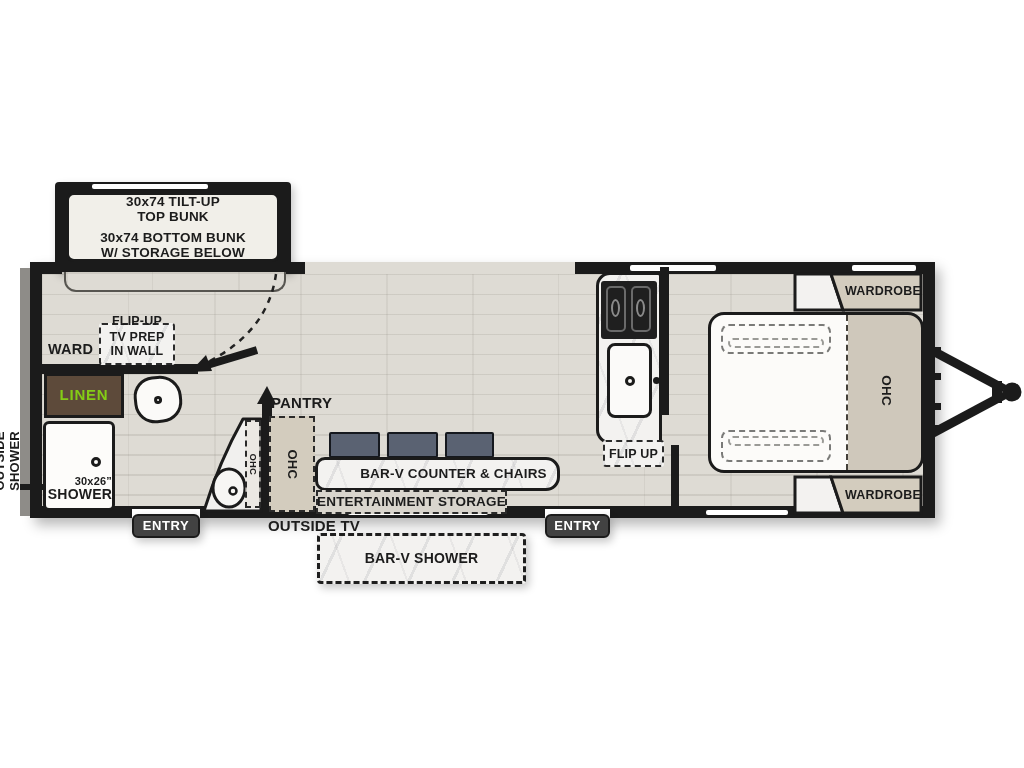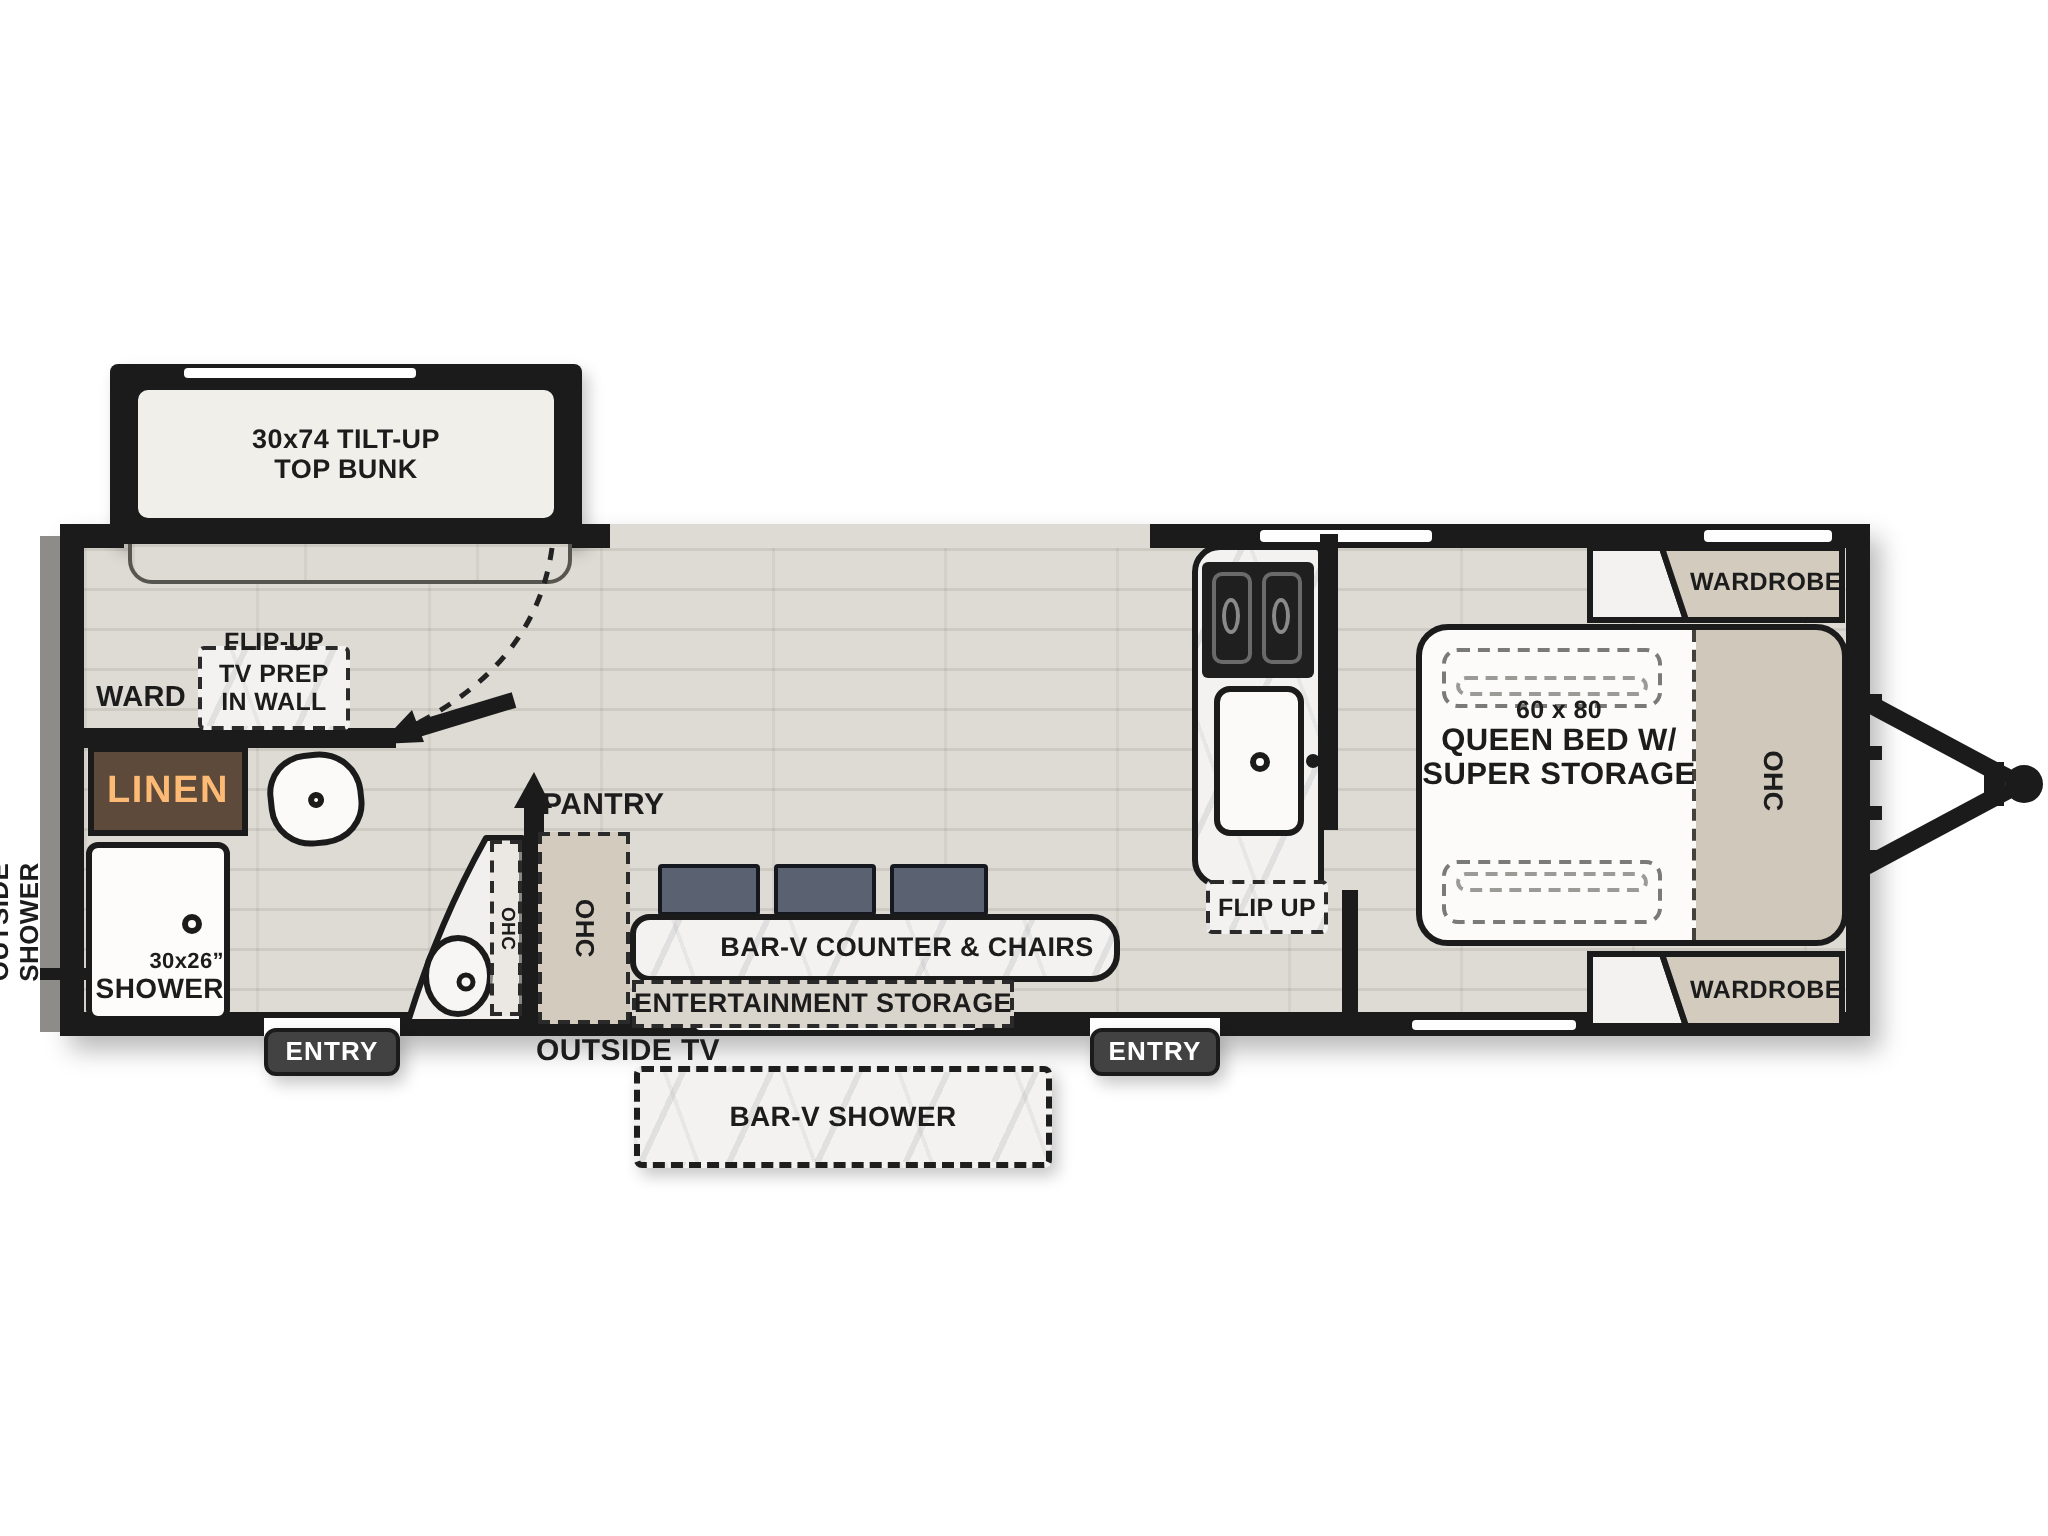--- a/index.html
+++ b/index.html
@@ -32,20 +32,23 @@
 
   <div class="abs shadow" style="left:30px;top:262px;width:905px;height:256px;background:#dedbd4;z-index:0;"></div>
 
   <div class="abs wood z1" style="left:42px;top:274px;width:881px;height:232px;"></div>
 
   <div class="abs z2 sshadow" style="left:55px;top:182px;width:236px;height:90px;background:#1b1b1b;border-radius:4px;">
     <div class="abs cflex" style="left:11px;top:10px;width:214px;height:70px;background:#f1efe9;border:3px solid #1b1b1b;border-radius:8px;">
       <div class="lbl" style="font-size:13.5px;">
         <span>30x74 TILT-UP</span><br><span>TOP BUNK</span>
       </div>
+      <div class="lbl" style="font-size:13.5px;margin-top:6px;">
+        <span>30x74 BOTTOM BUNK</span><br><span>W/ STORAGE BELOW</span>
+      </div>
     </div>
     <div class="abs win" style="left:37px;top:2px;width:116px;height:5px;"></div>
   </div>
 
   <div class="abs wood z2" style="left:64px;top:272px;width:222px;height:20px;border:2.5px solid #575550;border-top:none;border-radius:0 0 12px 12px;"></div>
 
 
   <svg class="abs z2" style="left:0;top:0;" width="1024" height="768" viewBox="0 0 1024 768">
     <rect x="924" y="347" width="17" height="7" fill="#1b1b1b"></rect>
     <rect x="924" y="373" width="17" height="7" fill="#1b1b1b"></rect>
@@ -97,21 +100,21 @@
     <circle cx="233" cy="491" r="3.5" fill="none" stroke="#1b1b1b" stroke-width="2.5"></circle>
 
     <polygon points="795,274 831,274 843,310 795,310" fill="#f3f2f0" stroke="#1b1b1b" stroke-width="3"></polygon>
     <polygon points="831,274 921,274 921,310 843,310" fill="#d3ccbe" stroke="#1b1b1b" stroke-width="3"></polygon>
 
     <polygon points="795,477 831,477 843,513 795,513" fill="#f3f2f0" stroke="#1b1b1b" stroke-width="3"></polygon>
     <polygon points="831,477 921,477 921,513 843,513" fill="#d3ccbe" stroke="#1b1b1b" stroke-width="3"></polygon>
   </svg>
 
   <div class="abs z4 cflex" style="left:44px;top:373px;width:80px;height:45px;background:#5d4a3a;border:3px solid #1b1b1b;">
-    <span class="lbl" style="font-size:19px;color:#fdba74;letter-spacing:.8px;">LINEN</span>
+    <span class="lbl" style="font-size:15px;color:#84cc16;letter-spacing:.8px;">LINEN</span>
   </div>
 
   <div class="abs z4" style="left:134px;top:376px;width:48px;height:47px;background:#fbfaf8;border:3.5px solid #1b1b1b;
               border-radius:42% 46% 44% 44%;transform:rotate(-6deg);">
     <div class="abs" style="left:17px;top:17px;width:8px;height:8px;border:3px solid #1b1b1b;border-radius:50%;"></div>
   </div>
 
   <div class="abs z4" style="left:43px;top:421px;width:72px;height:90px;background:#fdfcfa;border:3.5px solid #1b1b1b;border-radius:6px;">
     <div class="abs" style="left:45px;top:33px;width:10px;height:10px;border:3.5px solid #1b1b1b;border-radius:50%;"></div>
     <div class="abs lbl" style="left:0;right:0;bottom:5px;text-align:right;">
@@ -175,25 +178,20 @@
               background:linear-gradient(90deg,#fcfbf9 0,#fcfbf9 137px,#cfc8bb 137px,#cfc8bb 100%);">
     <div class="abs" style="left:135px;top:0;bottom:0;width:0;border-left:2.5px dashed #44403a;"></div>
 
     <div class="abs" style="left:10px;top:9px;width:110px;height:30px;border:2px dashed #7a7a78;border-radius:8px;">
       <div class="abs" style="left:5px;right:5px;bottom:4px;height:10px;border:2px dashed #9a9a96;border-radius:5px;"></div>
     </div>
     <div class="abs" style="left:10px;top:115px;width:110px;height:32px;border:2px dashed #7a7a78;border-radius:8px;">
       <div class="abs" style="left:5px;right:5px;top:4px;height:10px;border:2px dashed #9a9a96;border-radius:5px;"></div>
     </div>
 
-    <div class="abs lbl" style="left:0;top:33px;width:137px;text-align:center;">
-      <span style="font-size:12.5px;display:block;">60 x 80</span>
-      <span style="font-size:15.5px;display:block;">QUEEN BED W/</span>
-      <span style="font-size:15.5px;display:block;">SUPER STORAGE</span>
-    </div>
 
     <div class="abs cflex" style="left:152px;top:56px;width:46px;height:40px;">
       <span class="lbl" style="font-size:13.5px;transform:rotate(90deg);">OHC</span>
     </div>
   </div>
 
   <div class="abs z4 cflex sshadow" style="left:132px;top:514px;width:68px;height:24px;background:#424242;border:2px solid #1b1b1b;border-radius:6px;">
     <span class="lbl" style="font-size:13px;color:#fff;letter-spacing:.6px;">ENTRY</span>
   </div>
   <div class="abs z4 cflex sshadow" style="left:545px;top:514px;width:65px;height:24px;background:#424242;border:2px solid #1b1b1b;border-radius:6px;">

